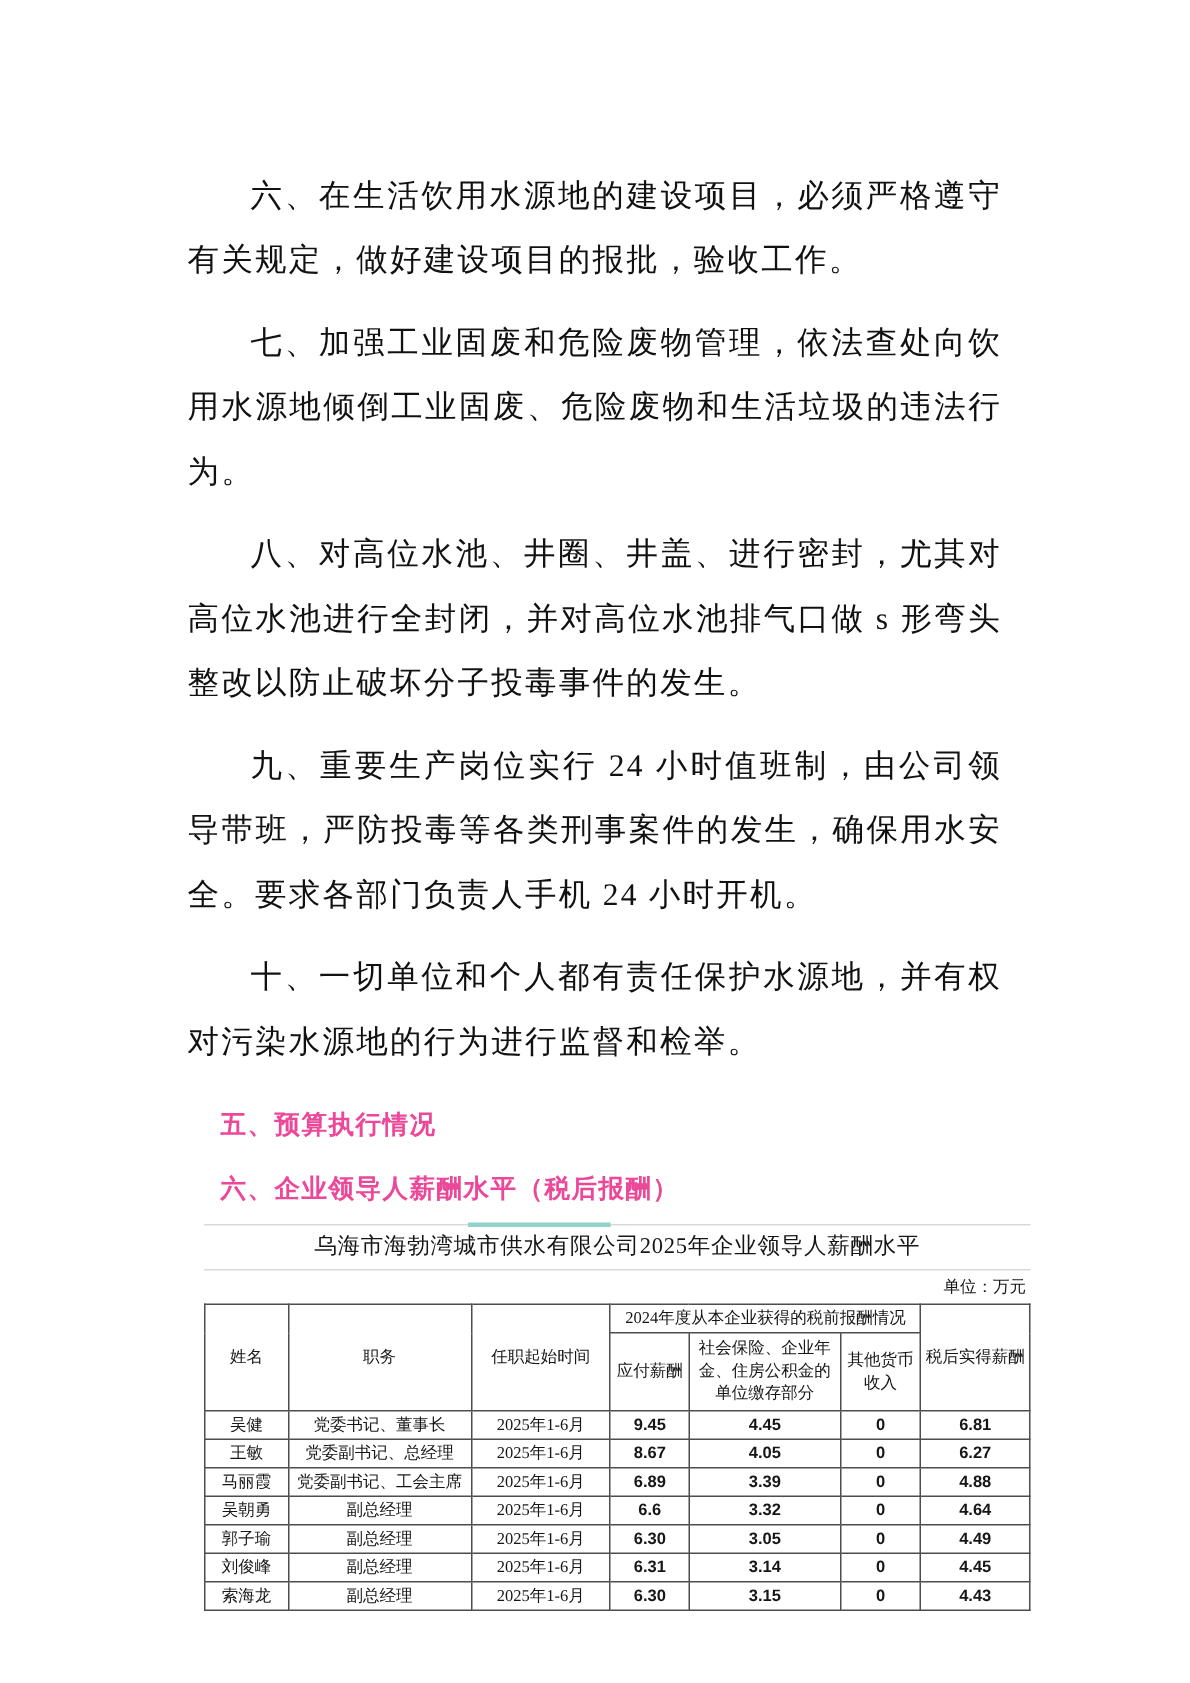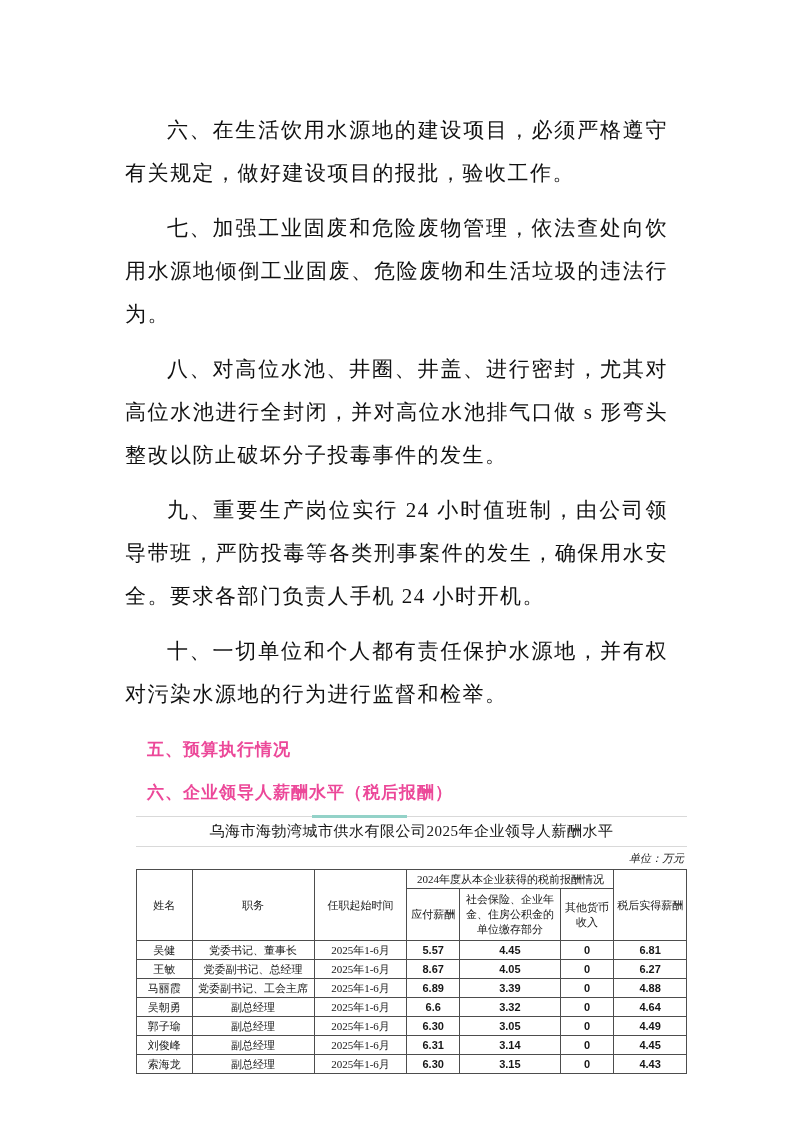--- a/index.html
+++ b/index.html
@@ -67,21 +67,20 @@
     letter-spacing: 0.5px;
     color: #161616;
   }
   .unit-row {
     text-align: right;
     font-size: 11px;
     line-height: 22px;
     height: 22px;
     padding-right: 3px;
     color: #161616;
-    font-style: italic;
   }
   table.salary {
     border-collapse: collapse;
     table-layout: fixed;
     width: 551px;
     border-bottom: 1px solid #9a9a9a;
   }
   table.salary td {
     border: 1px solid #4d4d4d;
     text-align: center;
@@ -150,21 +149,21 @@
             <td>应付薪酬</td>
             <td>社会保险、企业年金、住房公积金的单位缴存部分</td>
             <td>其他货币收入</td>
           </tr>
         </thead>
         <tbody class="data">
           <tr>
             <td>吴健</td>
             <td>党委书记、董事长</td>
             <td>2025年1-6月</td>
-            <td class="num">5.57</td>
+            <td class="num">9.45</td>
             <td class="num">4.45</td>
             <td class="num">0</td>
             <td class="num">6.81</td>
           </tr>
           <tr>
             <td>王敏</td>
             <td>党委副书记、总经理</td>
             <td>2025年1-6月</td>
             <td class="num">8.67</td>
             <td class="num">4.05</td>

